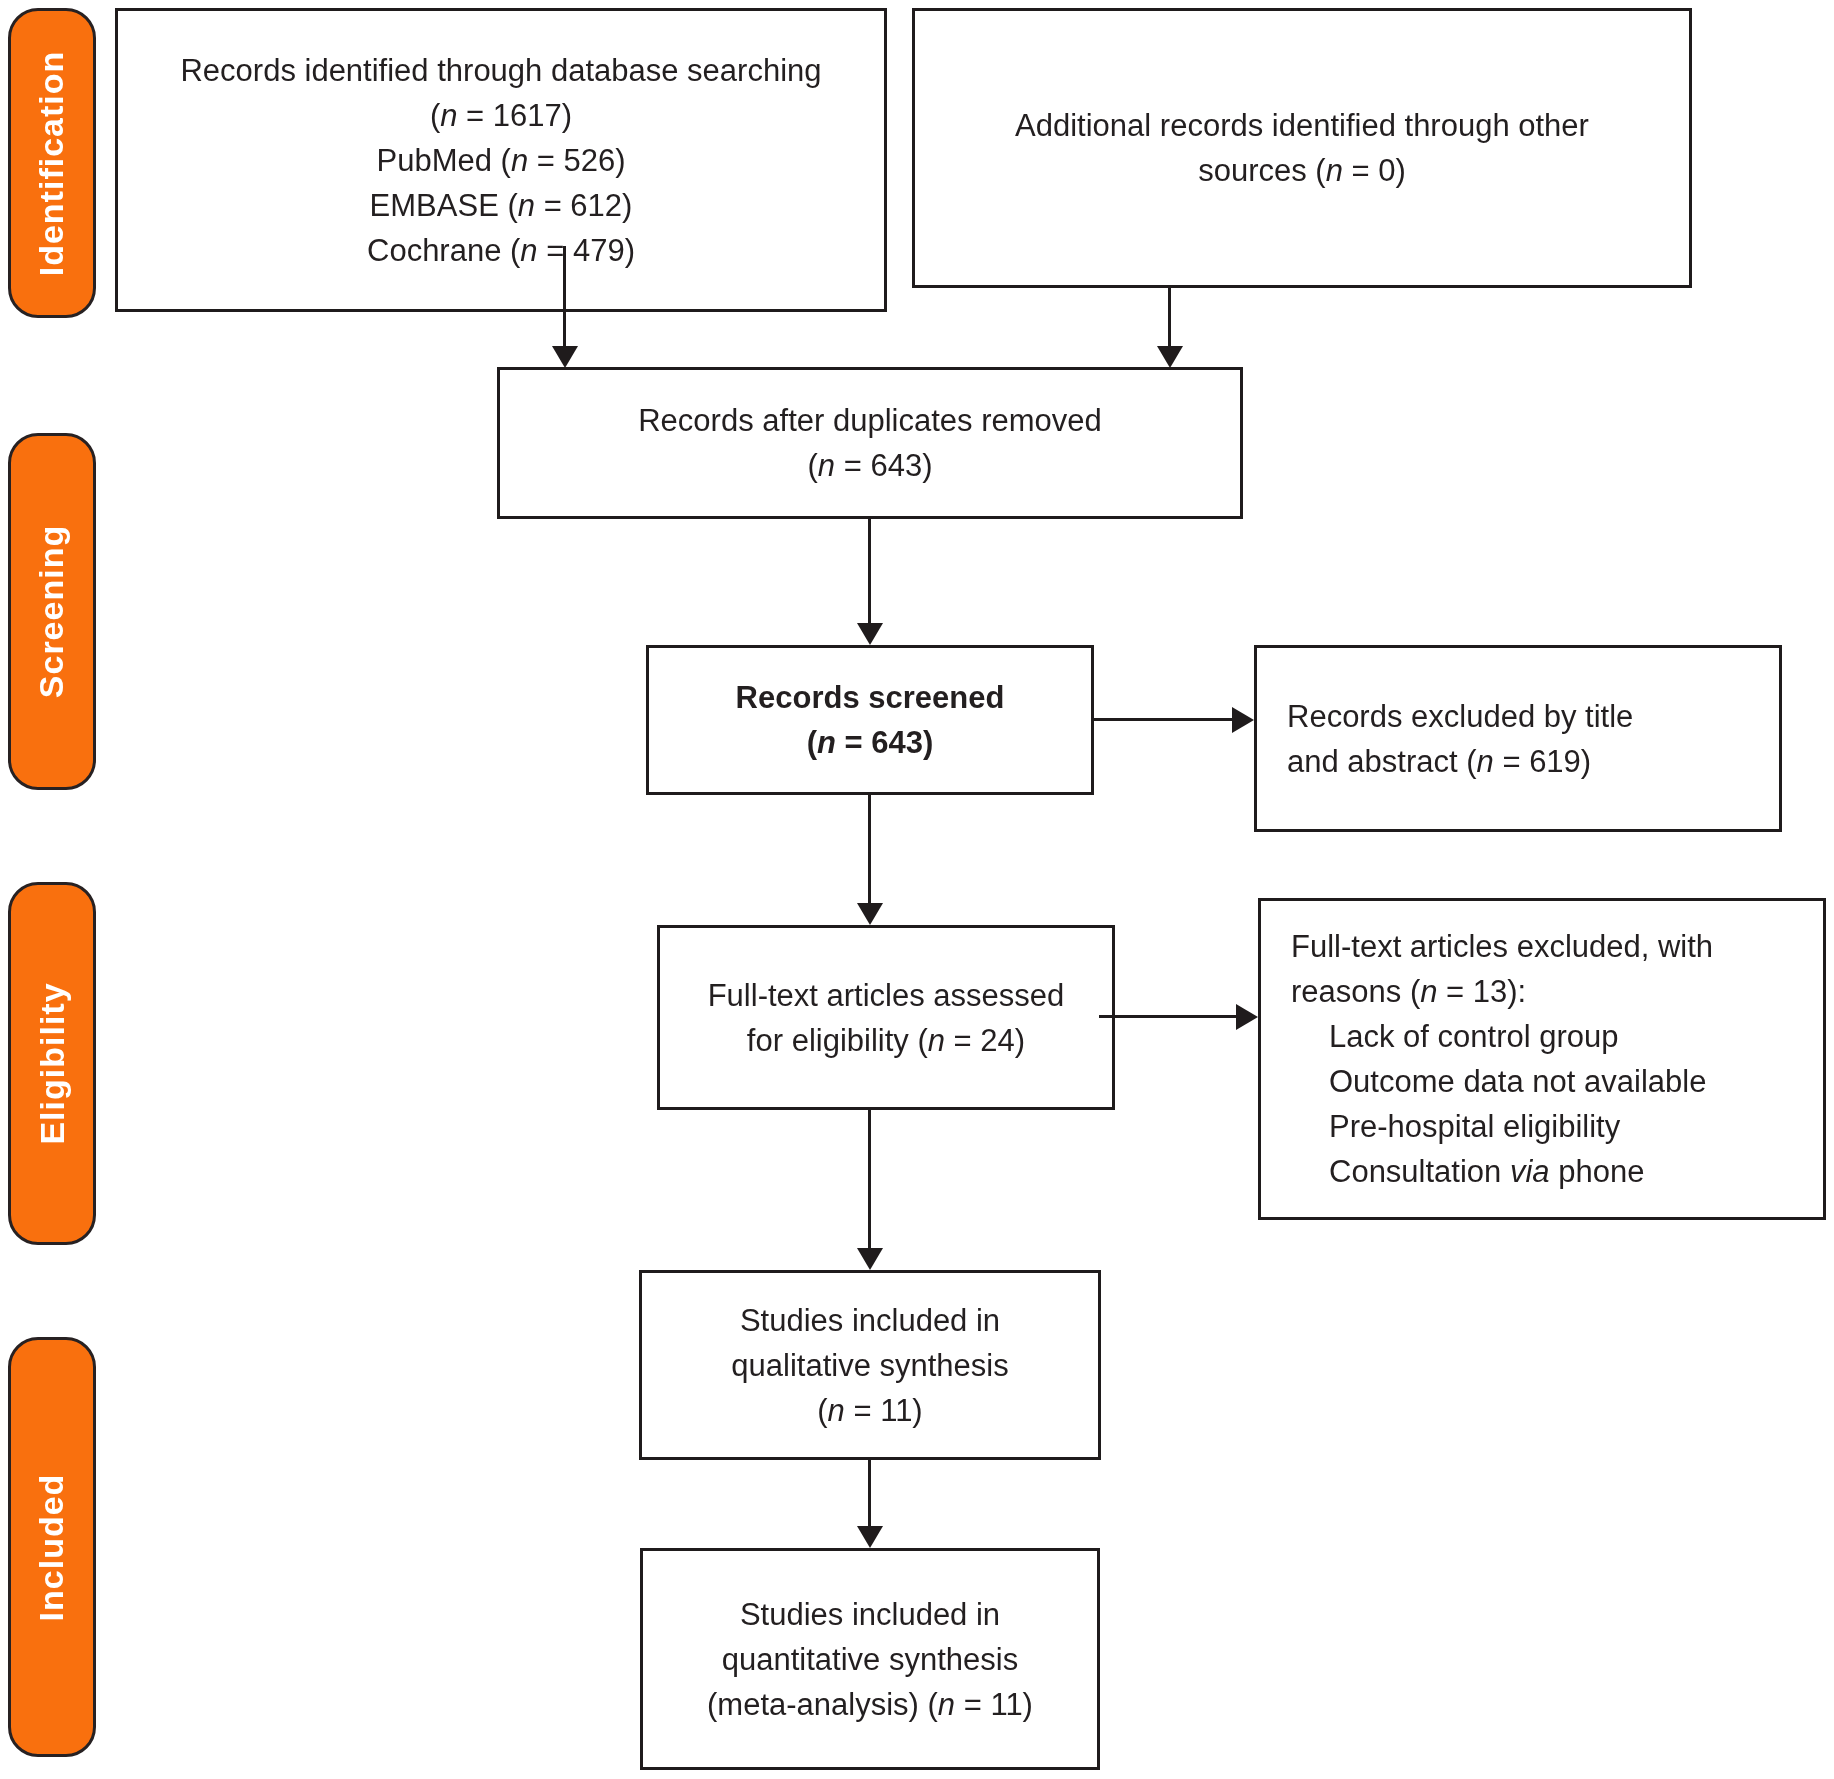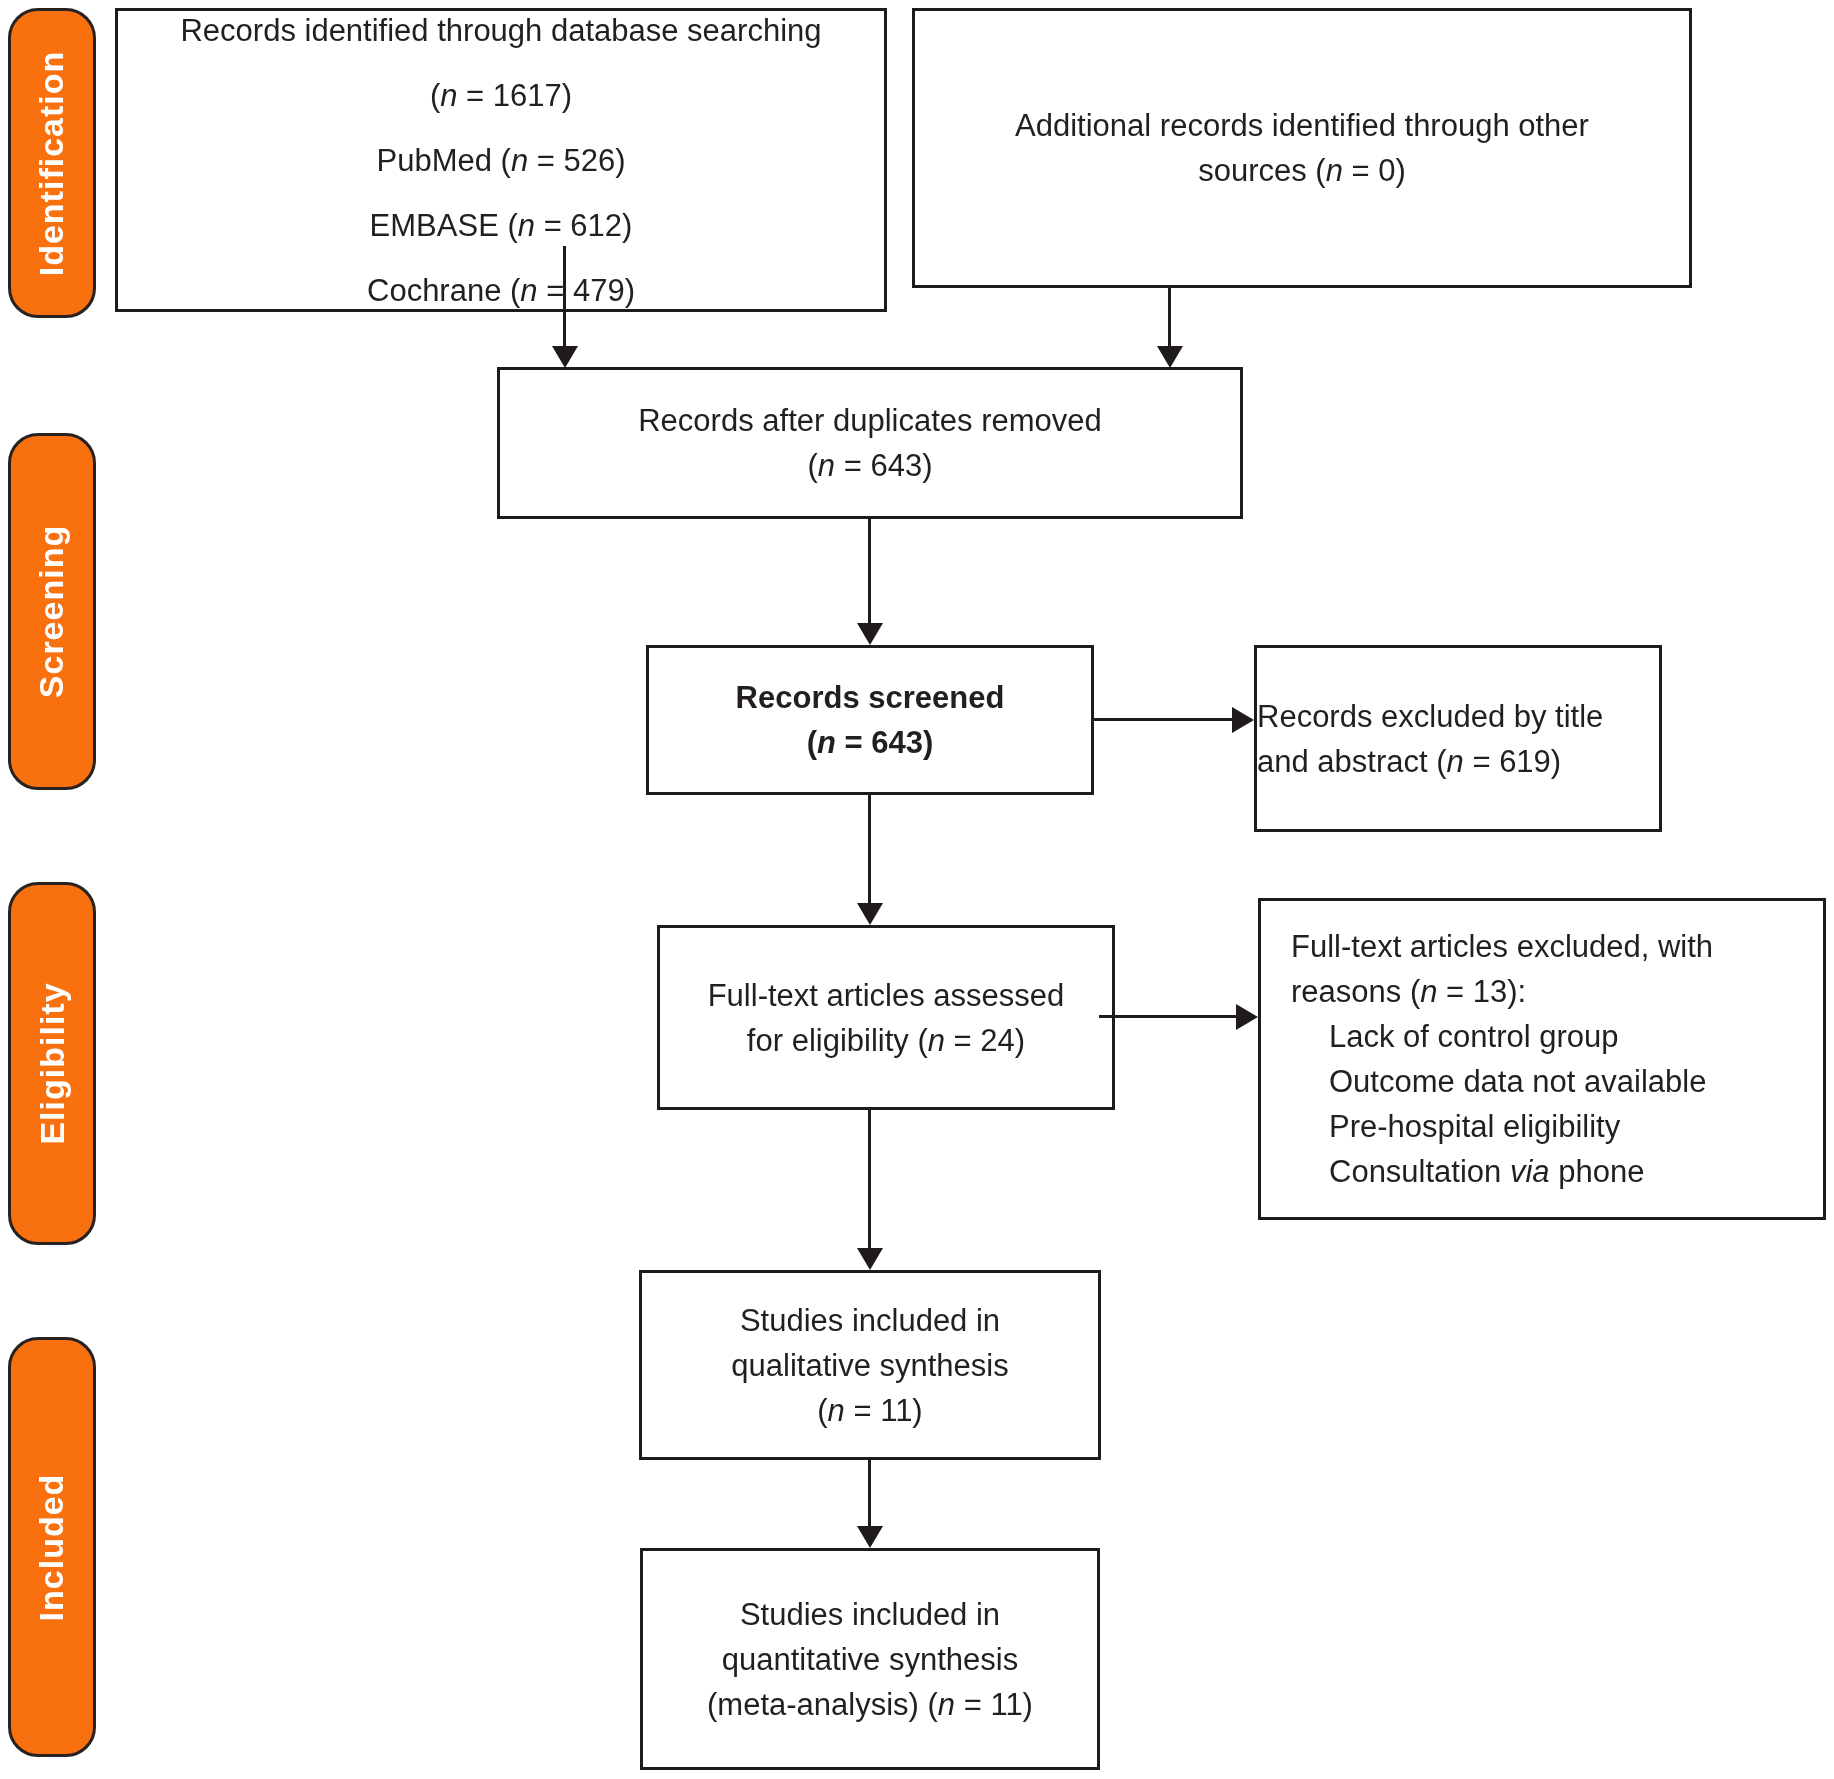--- a/index.html
+++ b/index.html
@@ -54,25 +54,25 @@
     justify-content:center;
     font-size:31px;
     line-height:45px;
   }
   .box .line{white-space:nowrap;}
   .box.center{align-items:center;text-align:center;}
   .box.left{align-items:flex-start;text-align:left;}
   .it{font-style:italic;}
   .indent{padding-left:38px;}
 
-  #box-identified{left:115px;top:8px;width:772px;height:304px;gap:20px;}
+  #box-identified{left:115px;top:8px;width:772px;height:304px;}
   #box-additional{left:912px;top:8px;width:780px;height:280px;}
   #box-duplicates{left:497px;top:367px;width:746px;height:152px;}
   #box-screened{left:646px;top:645px;width:448px;height:150px;font-weight:bold;}
-  #box-excluded-title{left:1254px;top:645px;width:408px;height:187px;}
+  #box-excluded-title{left:1254px;top:645px;width:528px;height:187px;padding-left:30px;}
   #box-assessed{left:641px;top:925px;width:458px;height:185px;margin-left:16px;}
   #box-fulltext-excluded{left:1258px;top:886px;width:568px;height:322px;padding-left:30px;padding-right:14px;margin-top:12px;}
   #box-qualitative{left:639px;top:1270px;width:462px;height:190px;}
   #box-quantitative{left:640px;top:1548px;width:460px;height:222px;}
 
   
   .vline{position:absolute;width:3px;background:#1f1b1c;}
   .hline{position:absolute;height:3px;background:#1f1b1c;}
   .head-down{
     position:absolute;width:0;height:0;

